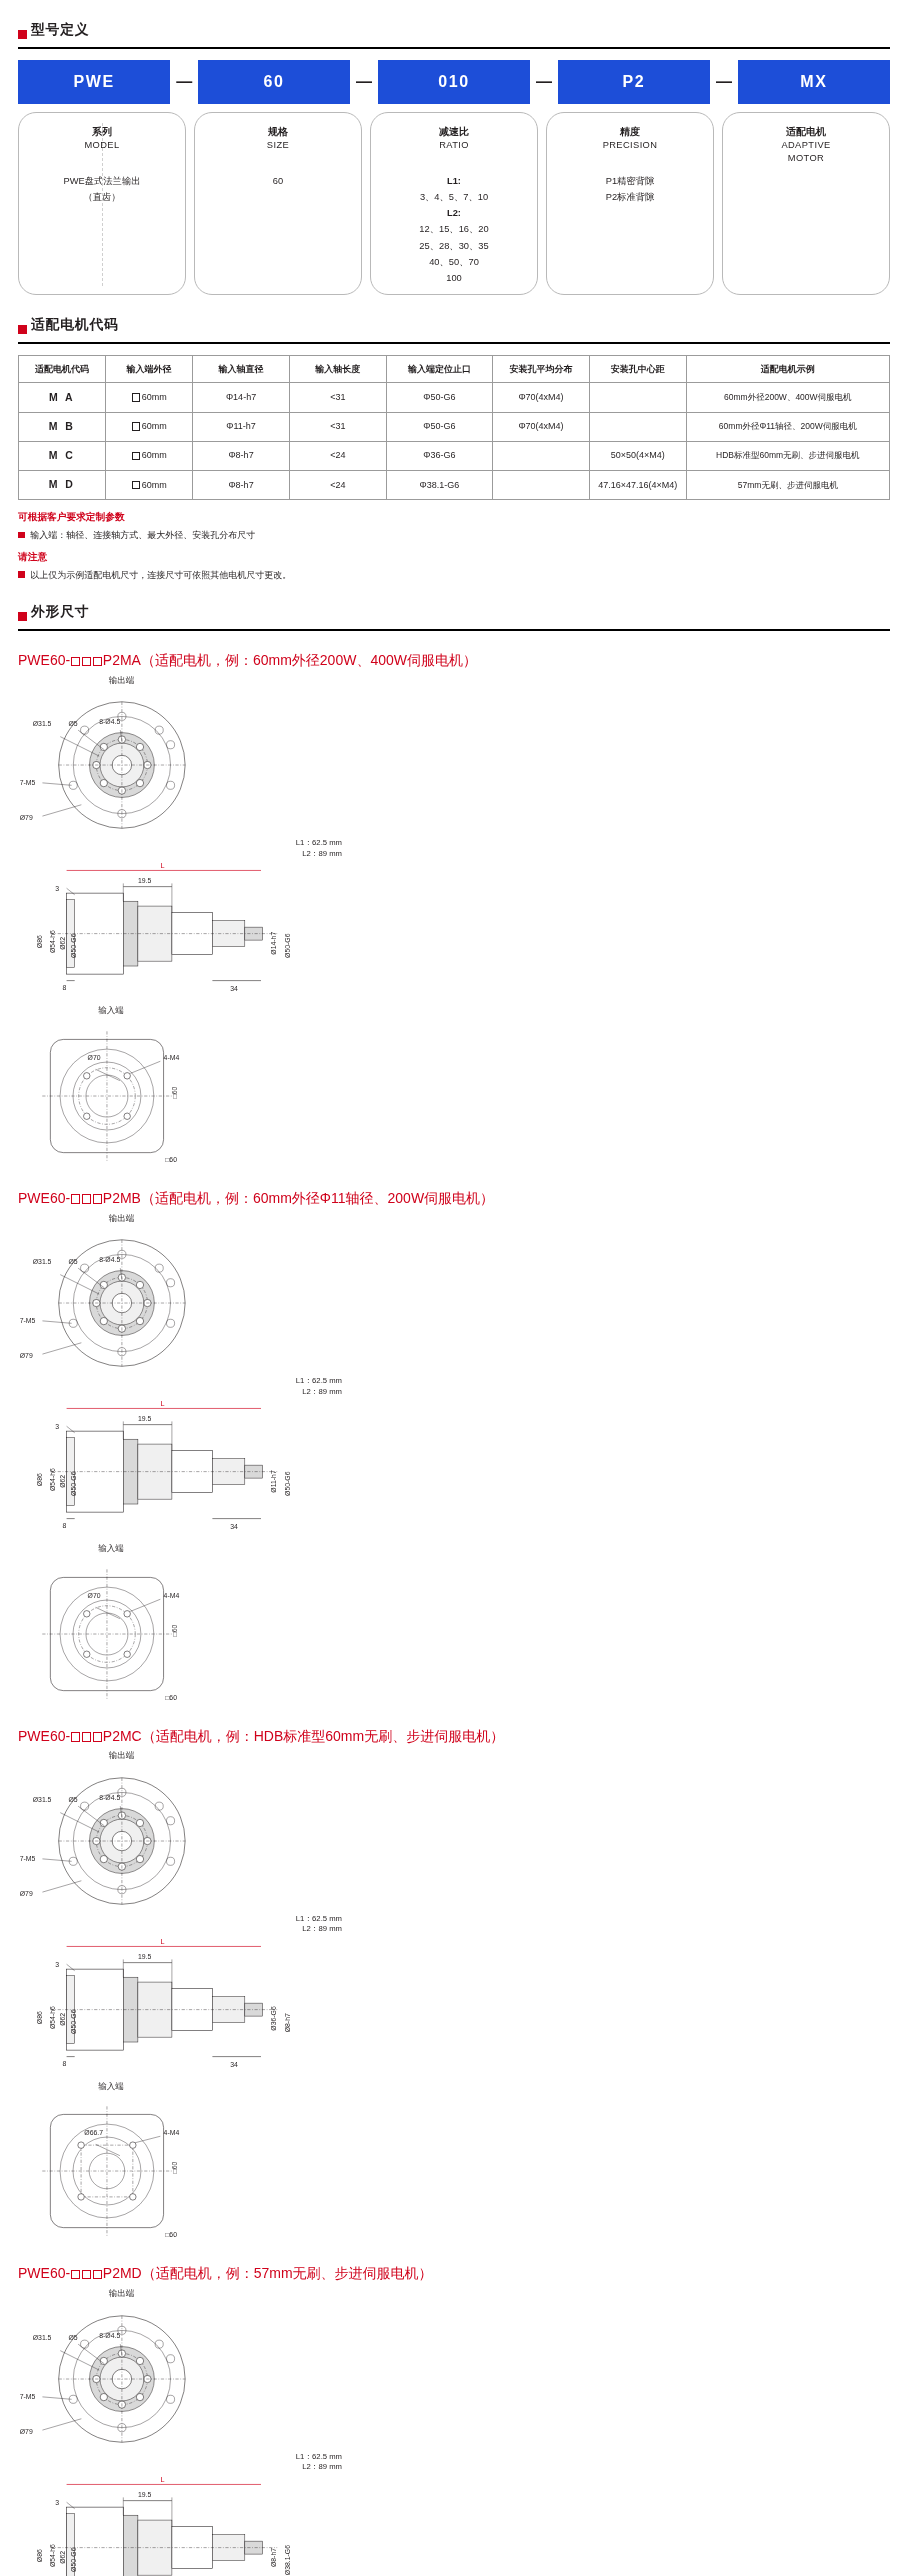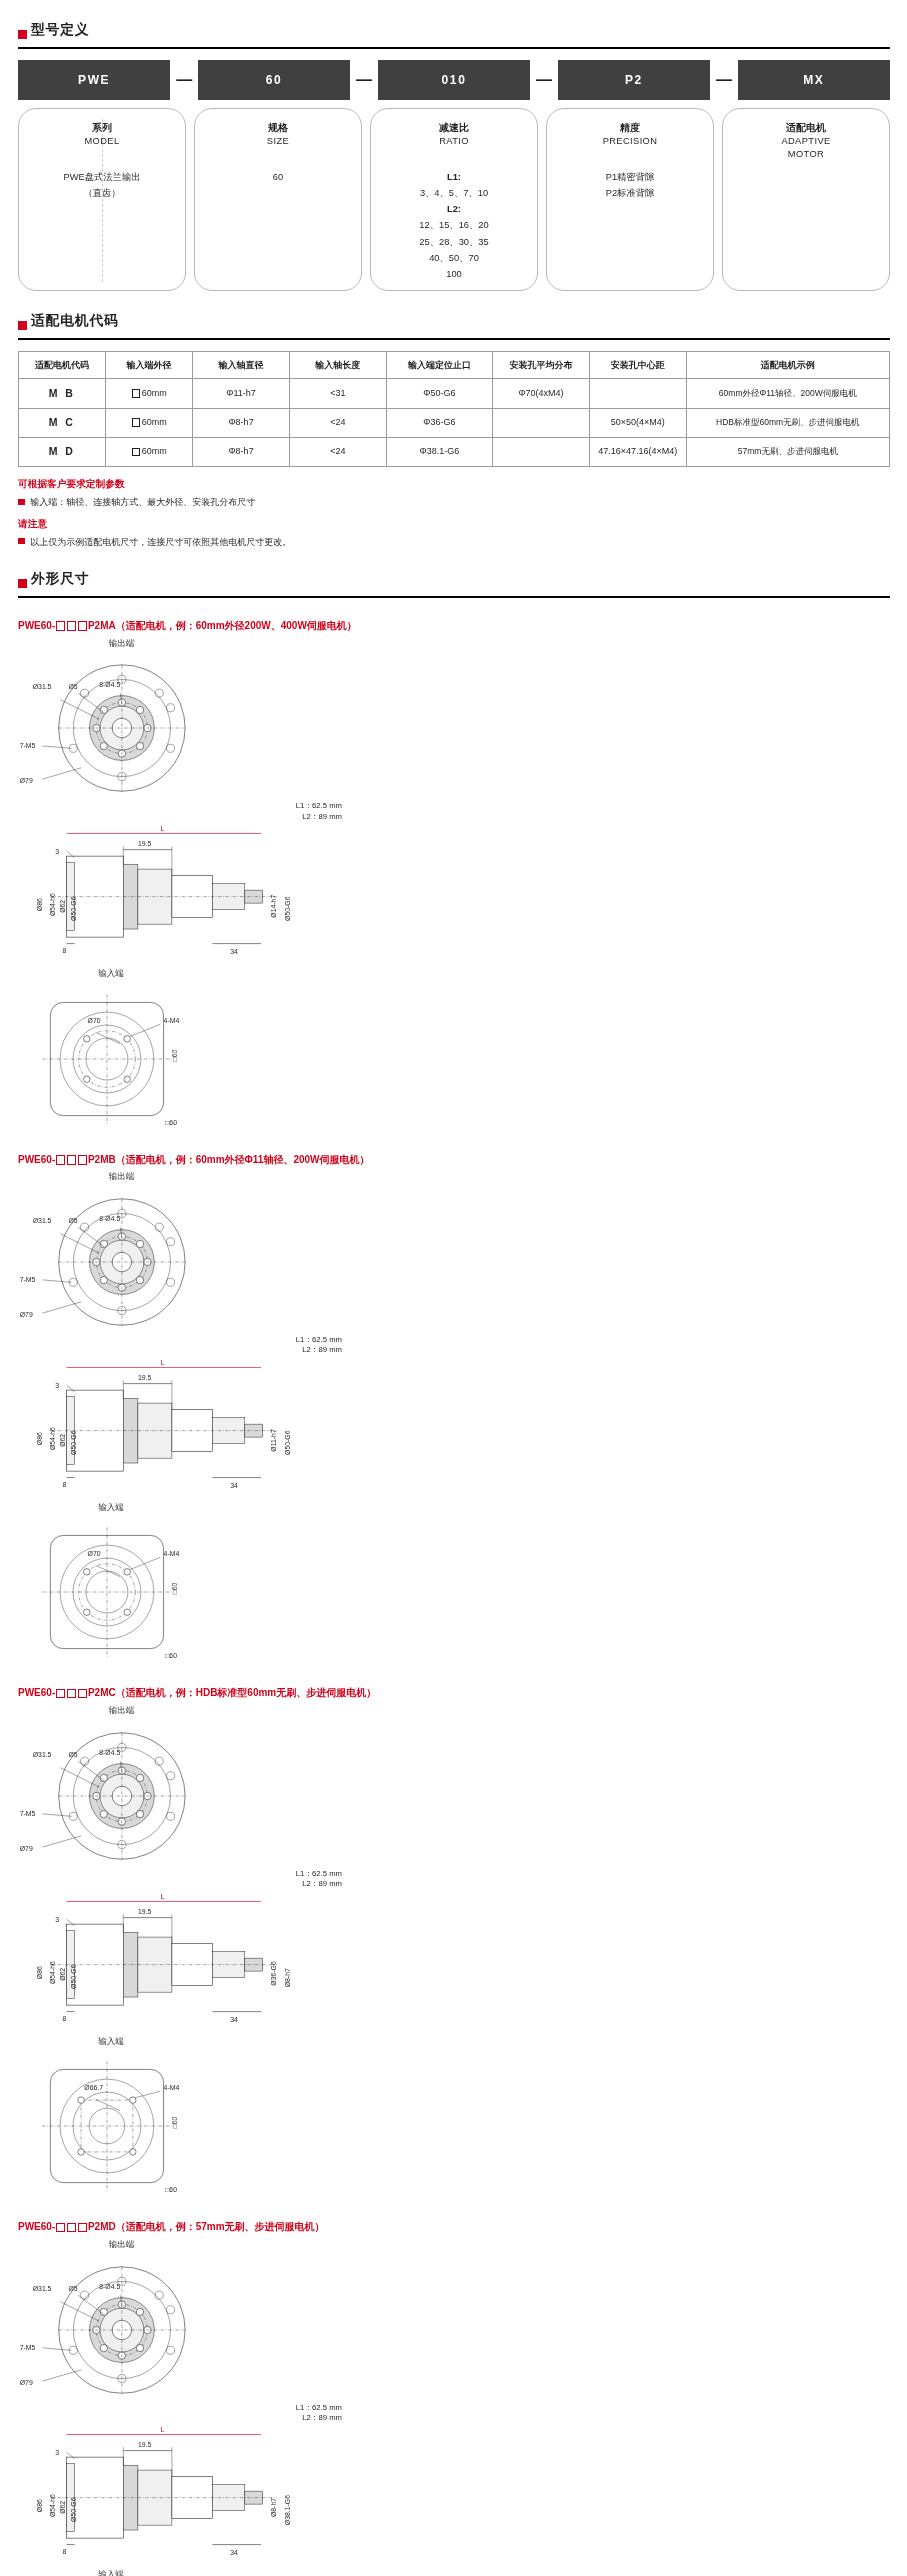--- a/index.html
+++ b/index.html
@@ -14,21 +14,21 @@
 
   
   .sec-head{display:flex;align-items:flex-end;gap:4px;margin:21px 0 8px 18px;}
   .sec-head .sq{width:9px;height:9px;background:#d0021b;display:inline-block;}
   .sec-head .txt{font-size:13.8px;font-weight:bold;color:#231f20;letter-spacing:0.8px;}
   .sec-rule{height:1.6px;background:#000;margin:0 18px 11.3px 18px;}
 
   
   .model-wrap{margin:0 18px;}
   .model-row{display:flex;align-items:center;gap:0;}
-  .mbox{background:#404040;color:#fff;font-size:12px;font-weight:bold;text-align:center;
+  .mbox{background:#1d4ed8;color:#fff;font-size:16px;font-weight:bold;text-align:center;
         padding:13px 0;flex:1;letter-spacing:1.6px;}
   .dash{width:27.6px;text-align:center;color:#231f20;font-size:16px;font-weight:bold;}
   .mcols{display:flex;margin-top:8px;gap:0;}
   .mcol{flex:1;border:0.8px solid #b9b9b9;border-radius:18px;min-height:162px;
         padding:11.3px 4.9px 8px 4.9px;box-sizing:border-box;text-align:center;margin-right:8px;
         position:relative;}
   .mcol:last-child{margin-right:0;}
   .mcol .ch{font-size:10px;font-weight:bold;color:#231f20;line-height:1.5;}
   .mcol .en{font-size:9.3px;color:#231f20;line-height:1.5;letter-spacing:0.4px;}
   .mcol .body{margin-top:19.4px;font-size:9.3px;line-height:1.75;color:#231f20;}
@@ -47,21 +47,21 @@
 
   
   .notes{margin:11.3px 18px 0 18px;}
   .note-title{color:#d0021b;font-size:9.7px;font-weight:bold;margin:8px 0 4.9px 0;}
   .note-line{display:flex;align-items:flex-start;gap:5.7px;font-size:9px;color:#231f20;
         margin:3.2px 0;line-height:1.5;}
   .note-line .bullet{width:6.5px;height:6.5px;background:#d0021b;flex:0 0 6.5px;margin-top:2.4px;}
 
   
   .dim-block{margin:0 18px 0 18px;}
-  .dim-title{font-size:10px;font-weight:bold;color:#d0021b;margin:21px 0 4.9px 0;}
+  .dim-title{font-size:14px;font-weight:normal;color:#d0021b;margin:21px 0 4.9px 0;}
   .dim-title .sq-s{display:inline-block;width:7.3px;height:7.3px;border:0.8px solid #d0021b;
         margin:0 0.8px;vertical-align:middle;}
   .draw-row{display:flex;align-items:flex-start;justify-content:space-between;flex-direction:column;}
   .draw-cell{position:relative;}
   .cap{font-size:8.5px;text-align:center;color:#231f20;margin-bottom:1.6px;}
   .lcap{font-size:7.7px;text-align:right;color:#231f20;line-height:1.35;}
   svg{display:block;overflow:visible;}
   .lbl{font-size:8.5px;fill:#231f20;font-family:"Liberation Sans",sans-serif;}
   .ln{stroke:#231f20;stroke-width:.7;fill:none;}
   .ln-t{stroke:#231f20;stroke-width:.5;fill:none;}
@@ -164,20 +164,30 @@
           <th style="width:9%">输入端外径</th>
           <th style="width:10%">输入轴直径</th>
           <th style="width:10%">输入轴长度</th>
           <th style="width:11%">输入端定位止口</th>
           <th style="width:10%">安装孔平均分布</th>
           <th style="width:10%">安装孔中心距</th>
           <th style="width:21%">适配电机示例</th>
         </tr>
       </thead>
       <tbody>
+        <tr>
+          <td class="code">M A</td>
+          <td><span class="sqsym"></span>60mm</td>
+          <td>Φ14-h7</td>
+          <td>&lt;31</td>
+          <td>Φ50-G6</td>
+          <td>Φ70(4xM4)</td>
+          <td></td>
+          <td class="exa">60mm外径200W、400W伺服电机</td>
+        </tr>
         <tr>
           <td class="code">M B</td>
           <td><span class="sqsym"></span>60mm</td>
           <td>Φ11-h7</td>
           <td>&lt;31</td>
           <td>Φ50-G6</td>
           <td>Φ70(4xM4)</td>
           <td></td>
           <td class="exa">60mm外径Φ11轴径、200W伺服电机</td>
         </tr>

